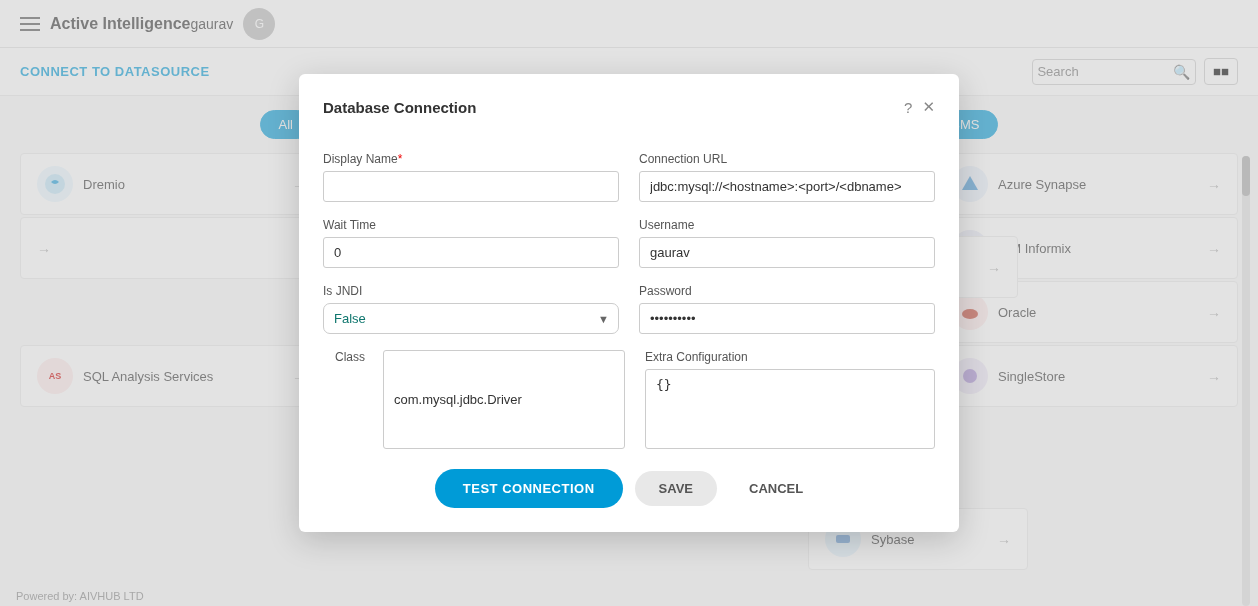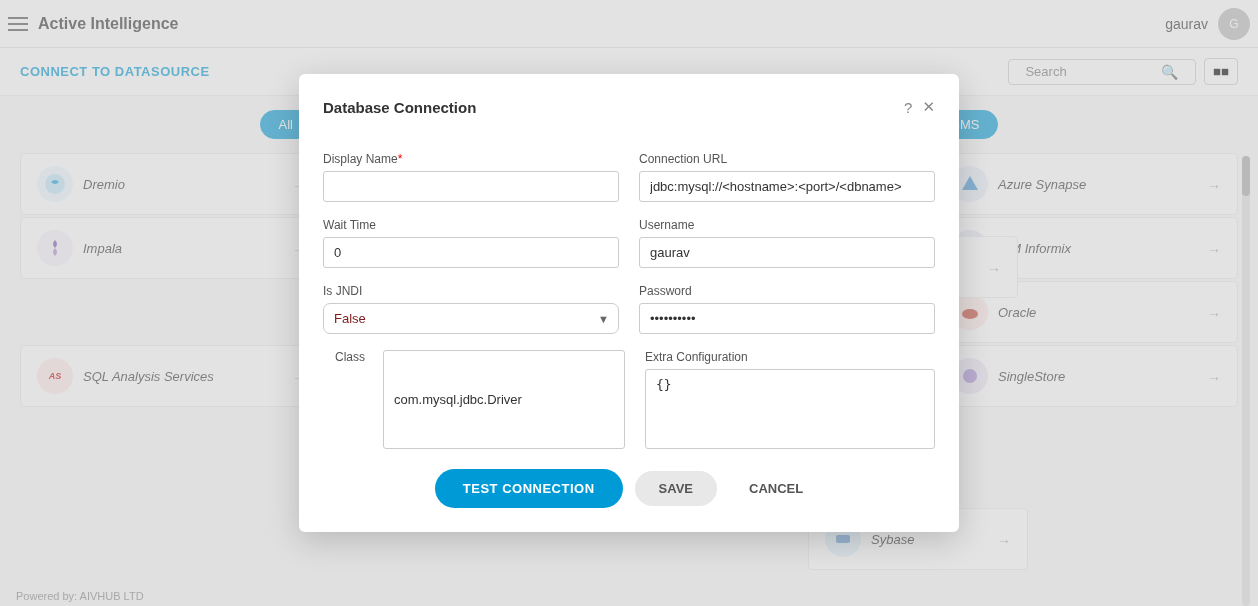--- a/index.html
+++ b/index.html
@@ -11,22 +11,21 @@
       overflow: hidden;
       position: relative;
     }
 
     
     .top-nav {
       background: #fff;
       height: 48px;
       display: flex;
       align-items: center;
-      justify-content: space-between;
-      padding: 0 8px;
+      padding: 0 20px;
       border-bottom: 1px solid #e0e0e0;
     }
     .top-nav-left {
       display: flex;
       align-items: center;
       gap: 10px;
     }
     .hamburger-icon {
       display: flex;
       flex-direction: column;
@@ -85,21 +84,21 @@
     .sub-header-right {
       display: flex;
       align-items: center;
       gap: 8px;
     }
     .search-box {
       display: flex;
       align-items: center;
       border: 1px solid #ccc;
       border-radius: 4px;
-      padding: 4px 16px;
+      padding: 4px 4px;
       gap: 6px;
       background: #fff;
     }
     .search-box input {
       border: none;
       outline: none;
       font-size: 13px;
       width: 130px;
       color: #333;
     }
@@ -151,21 +150,20 @@
     .db-card {
       background: #fff;
       border: 1px solid #e8e8e8;
       border-radius: 4px;
       padding: 12px 16px;
       display: flex;
       align-items: center;
       gap: 12px;
       cursor: pointer;
       justify-content: space-between;
-      font-style: italic;
     }
     .db-card-left {
       display: flex;
       align-items: center;
       gap: 10px;
     }
     .db-icon {
       width: 36px;
       height: 36px;
       border-radius: 50%;
@@ -282,21 +280,21 @@
     }
     .form-select-wrapper select {
       width: 100%;
       border: 1px solid #ccc;
       border-radius: 7px;
       padding: 7px 30px 7px 10px;
       font-size: 13px;
       outline: none;
       appearance: none;
       background: #fff;
-      color: #7f1d1d;
+      color: #0f766e;
       cursor: pointer;
     }
     .select-arrow {
       position: absolute;
       right: 10px;
       top: 50%;
       transform: translateY(-50%);
       pointer-events: none;
       color: #666;
       font-size: 11px;
@@ -469,29 +467,20 @@
           <svg width="24" height="24" viewBox="0 0 24 24">
               <polygon points="12,4 20,18 4,18" fill="#0072c6" opacity="0.7"></polygon>
             </svg>
         </div>
         <span class="db-name">Azure Synapse</span>
       </div>
       <span class="arrow-icon">→</span>
     </div>
 
     <div class="db-card">
-      <div class="db-card-left">
-        <div class="db-icon icon-impala" style="background:#f5f0fa;">
-          <svg width="24" height="24" viewBox="0 0 24 24">
-              <path d="M12 4 Q16 8 12 12 Q8 8 12 4Z" fill="#7b52ab"></path>
-              <path d="M12 12 Q16 16 12 20 Q8 16 12 12Z" fill="#7b52ab" opacity="0.6"></path>
-            </svg>
-        </div>
-        <span class="db-name">Impala</span>
-      </div>
       <span class="arrow-icon">→</span>
     </div>
 
     <div class="db-card">
       <div class="db-card-left">
         <div class="db-icon icon-postgresql" style="background:#e8eefa;">
           <svg width="24" height="24" viewBox="0 0 24 24">
               <ellipse cx="12" cy="10" rx="6" ry="7" fill="none" stroke="#336791" stroke-width="2"></ellipse>
               <line x1="12" y1="17" x2="12" y2="21" stroke="#336791" stroke-width="2"></line>
             </svg>

